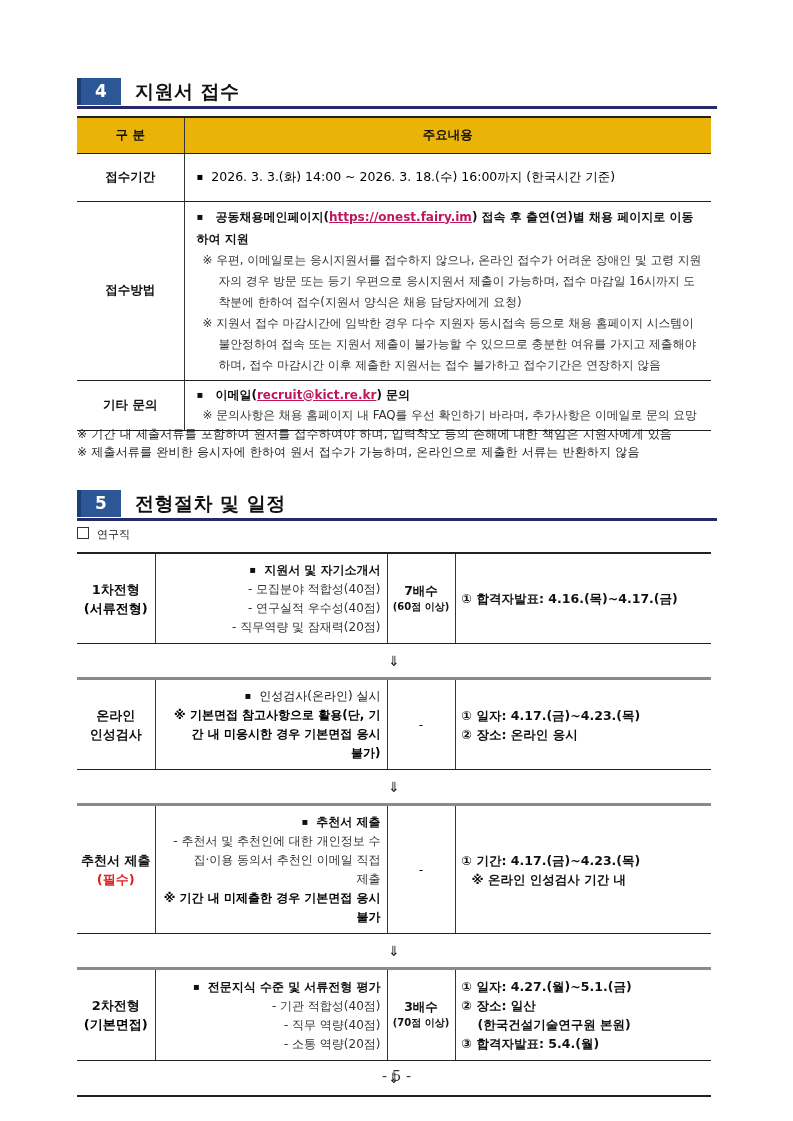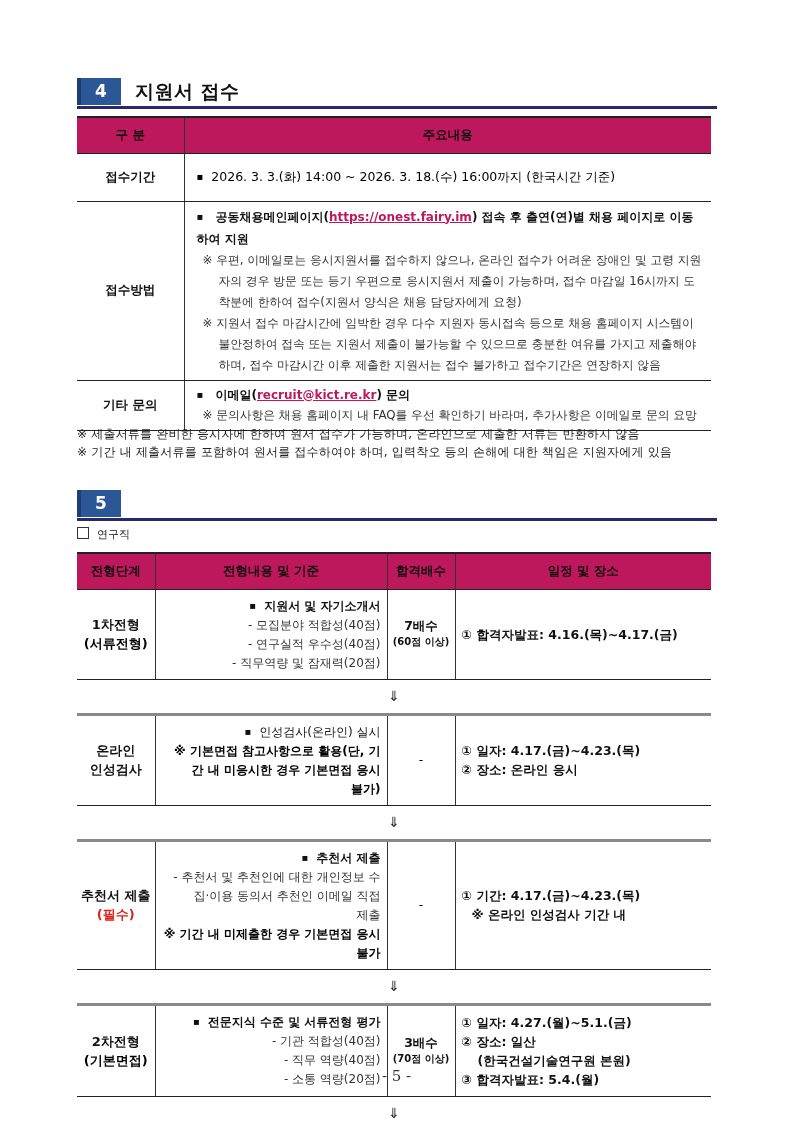--- a/index.html
+++ b/index.html
@@ -12,21 +12,21 @@
     background: #2b5797; color: #fff; font-weight: bold; font-size: 17px;
     text-align: center; line-height: 27px;
     border-left: 4px solid #1c3e74;
   }
   .section-head .title {
     position: absolute; left: 58px; top: 0; font-size: 19px; font-weight: bold; line-height: 27px; letter-spacing: 0.5px;
   }
   .section-head .rule { position: absolute; left: 0; right: 0; top: 28px; height: 3px; background: #262a6b; }
 
   table { border-collapse: collapse; position: absolute; left: 77px; width: 634px; font-size: 12px; }
-  th { background: #be185d; font-weight: bold; height: 36px; font-size: 12.5px; }
+  th { background: #eab308; font-weight: bold; height: 36px; font-size: 12.5px; }
   td, th { border-bottom: 1px solid #222; }
   .vline { border-right: 1.5px solid #333; }
 
   
   #t1 { top: 116px; border-top: 2px solid #222; }
   #t1 td.label { width: 107px; text-align: center; font-weight: bold; font-size: 12.5px; margin-top: 48px; }
   #t1 td.content { padding: 4px 8px 4px 12px; }
   .bullet::before { content: "▪"; margin-right: 8px; font-size: 10px; vertical-align: 1px; }
   .blue { color: #000000; }
   .red { color: #e0201c; }
@@ -93,41 +93,36 @@
       <div class="bullet bold" style="line-height:20px;">
         <span>이메일(</span><span class="link">recruit@kict.re.kr</span><span>) 문의</span>
       </div>
       <div class="note">※ 문의사항은 채용 홈페이지 내 FAQ를 우선 확인하기 바라며, 추가사항은 이메일로 문의 요망</div>
     </td>
   </tr>
 </tbody>
   </table>
 
 <div class="footnote" style="top:425px;">
+  <div>※ 기간 내 제출서류를 포함하여 원서를 접수하여야 하며, 입력착오 등의 손해에 대한 책임은 지원자에게 있음</div>
   <div>※ 제출서류를 완비한 응시자에 한하여 원서 접수가 가능하며, 온라인으로 제출한 서류는 반환하지 않음</div>
-  <div>※ 기간 내 제출서류를 포함하여 원서를 접수하여야 하며, 입력착오 등의 손해에 대한 책임은 지원자에게 있음</div>
 </div>
 
 <div class="section-head" style="top:490px;">
   <div class="num">5</div>
+  <div class="title">전형절차 및 일정</div>
   <div class="rule"></div>
 </div>
 
 <div class="sub-head">
   <span class="box"></span><span>연구직</span>
 </div>
 
 <table id="t2">
   <tbody>
-      <tr>
-    <th class="vline">전형단계</th>
-    <th class="vline">전형내용 및 기준</th>
-    <th class="vline">합격배수</th>
-    <th>일정 및 장소</th>
-  </tr>
 
   <tr class="stage-row first" style="height:88px;">
     <td class="stage vline">
       <div>1차전형</div>
       <div class="blue">(서류전형)</div>
     </td>
     <td class="desc vline">
       <div class="bullet bold">지원서 및 자기소개서</div>
       <div class="dash">모집분야 적합성(40점)</div>
       <div class="dash">연구실적 우수성(40점)</div>

